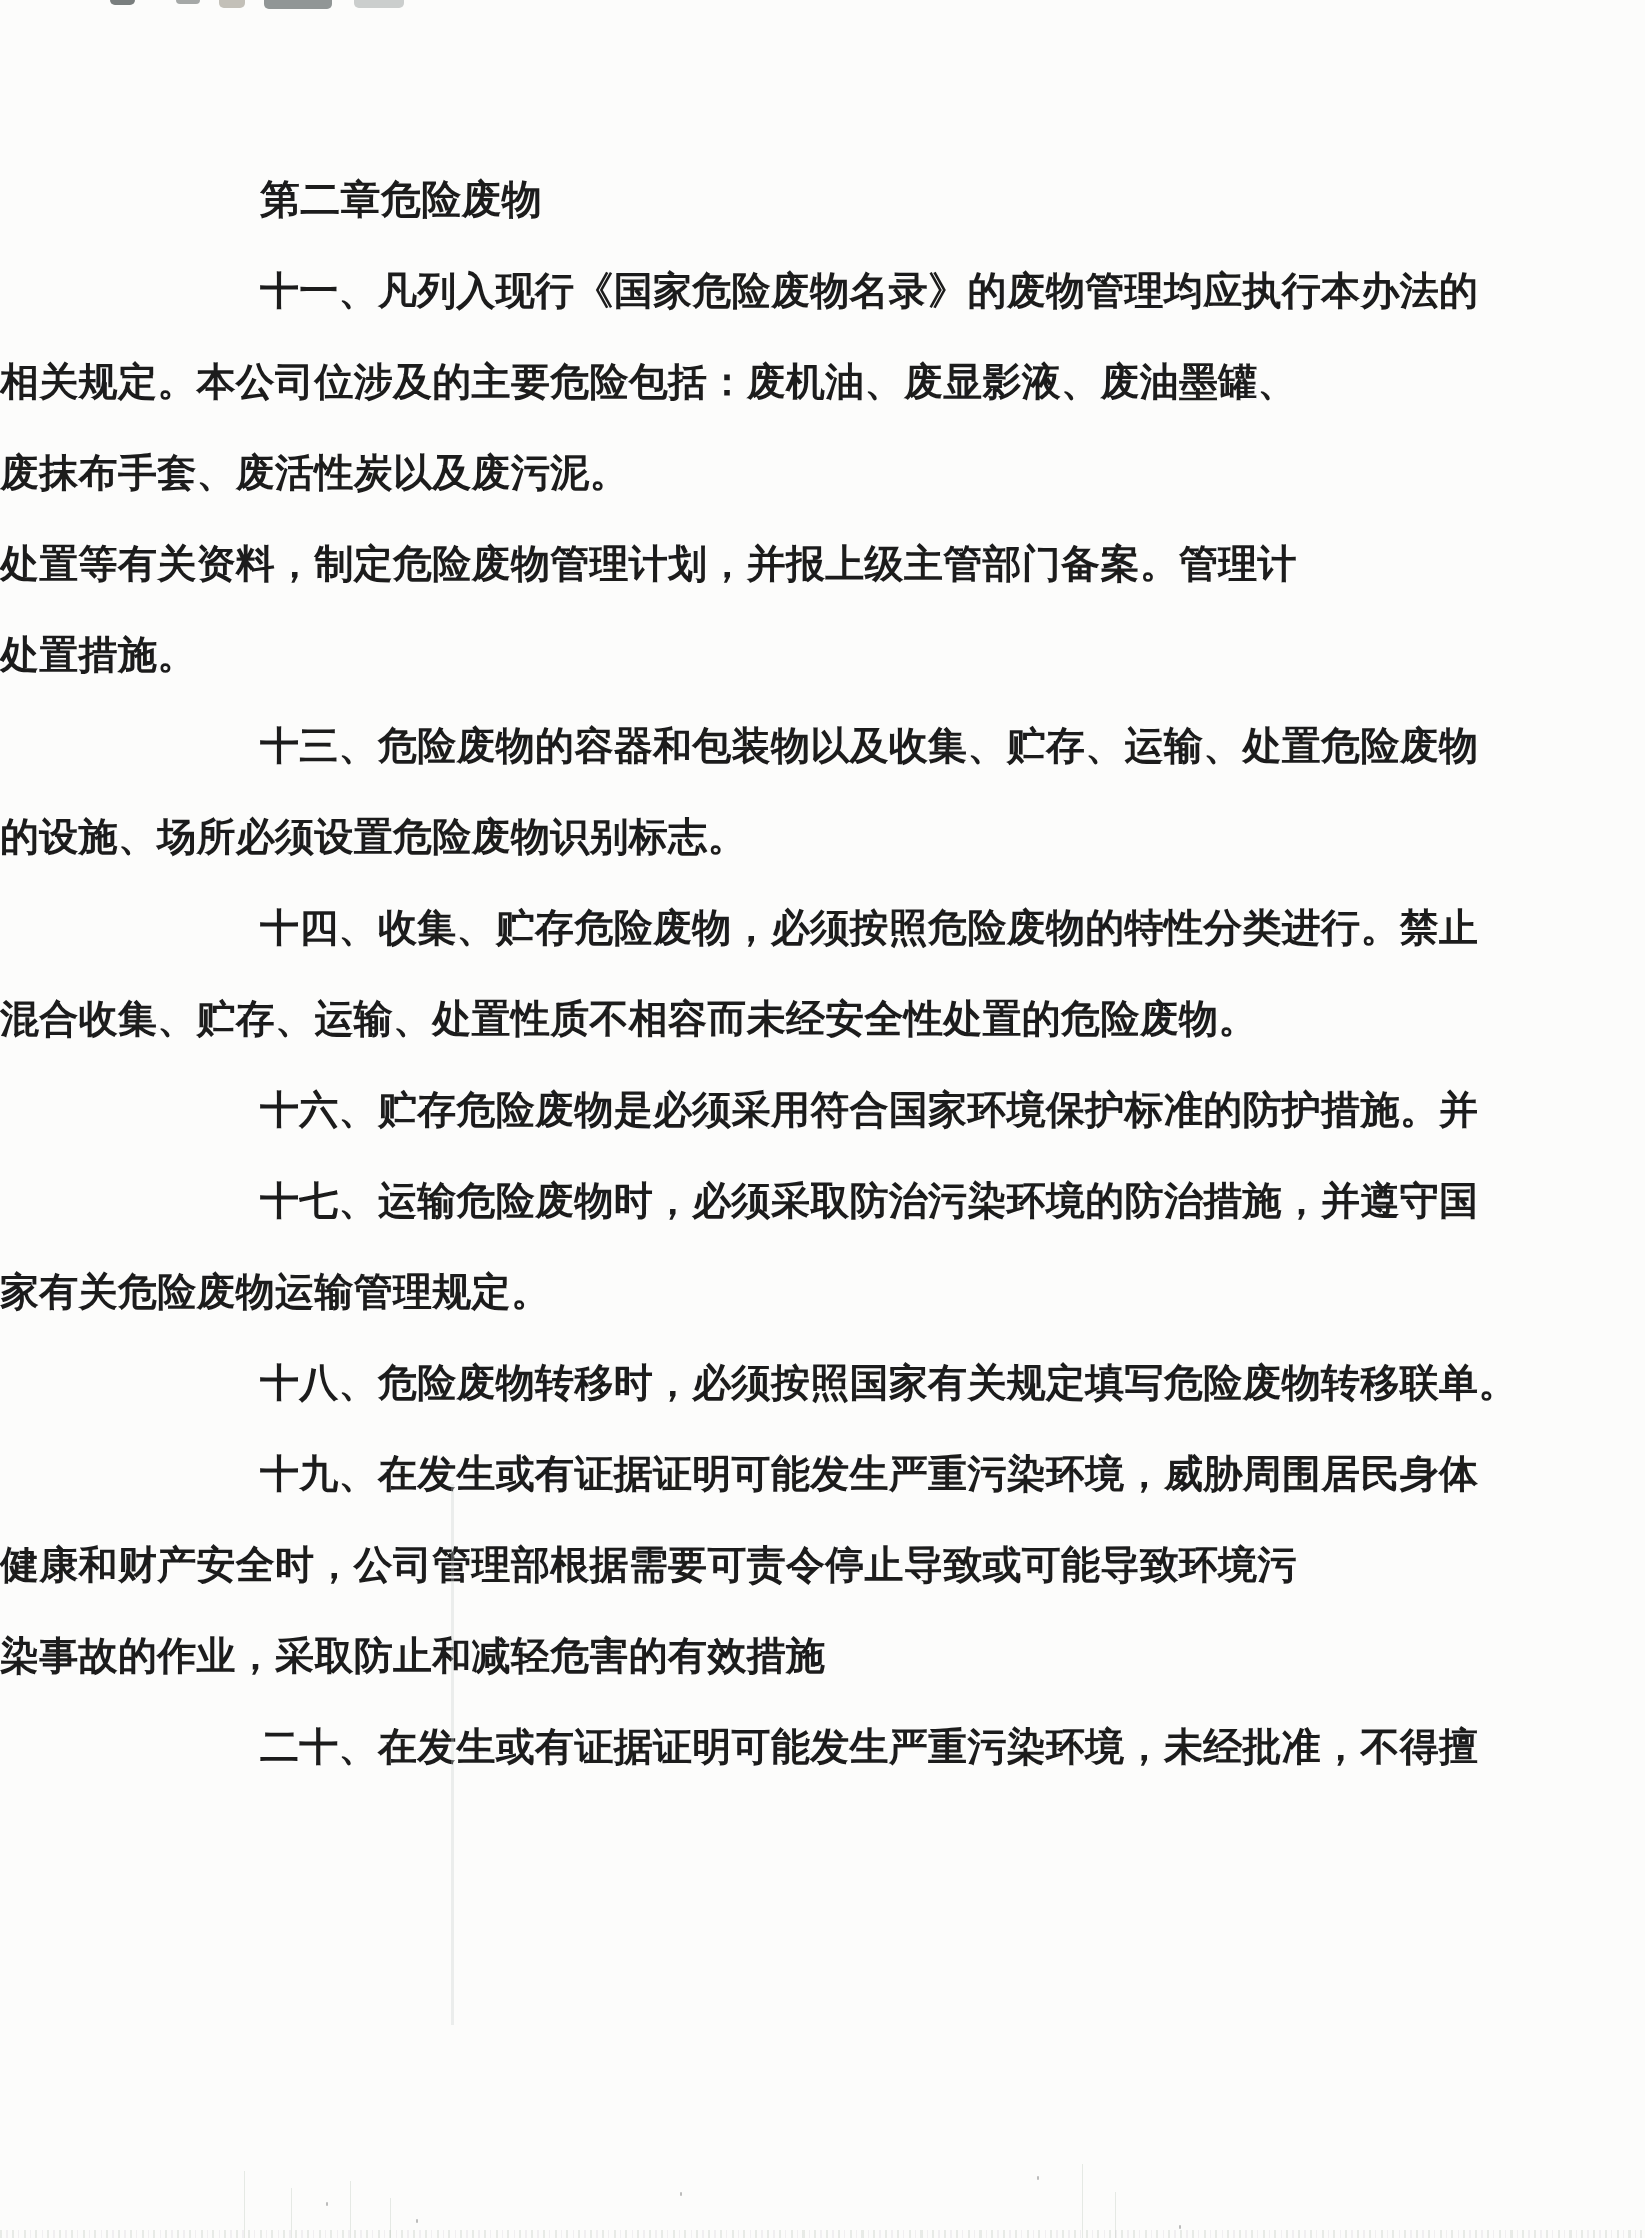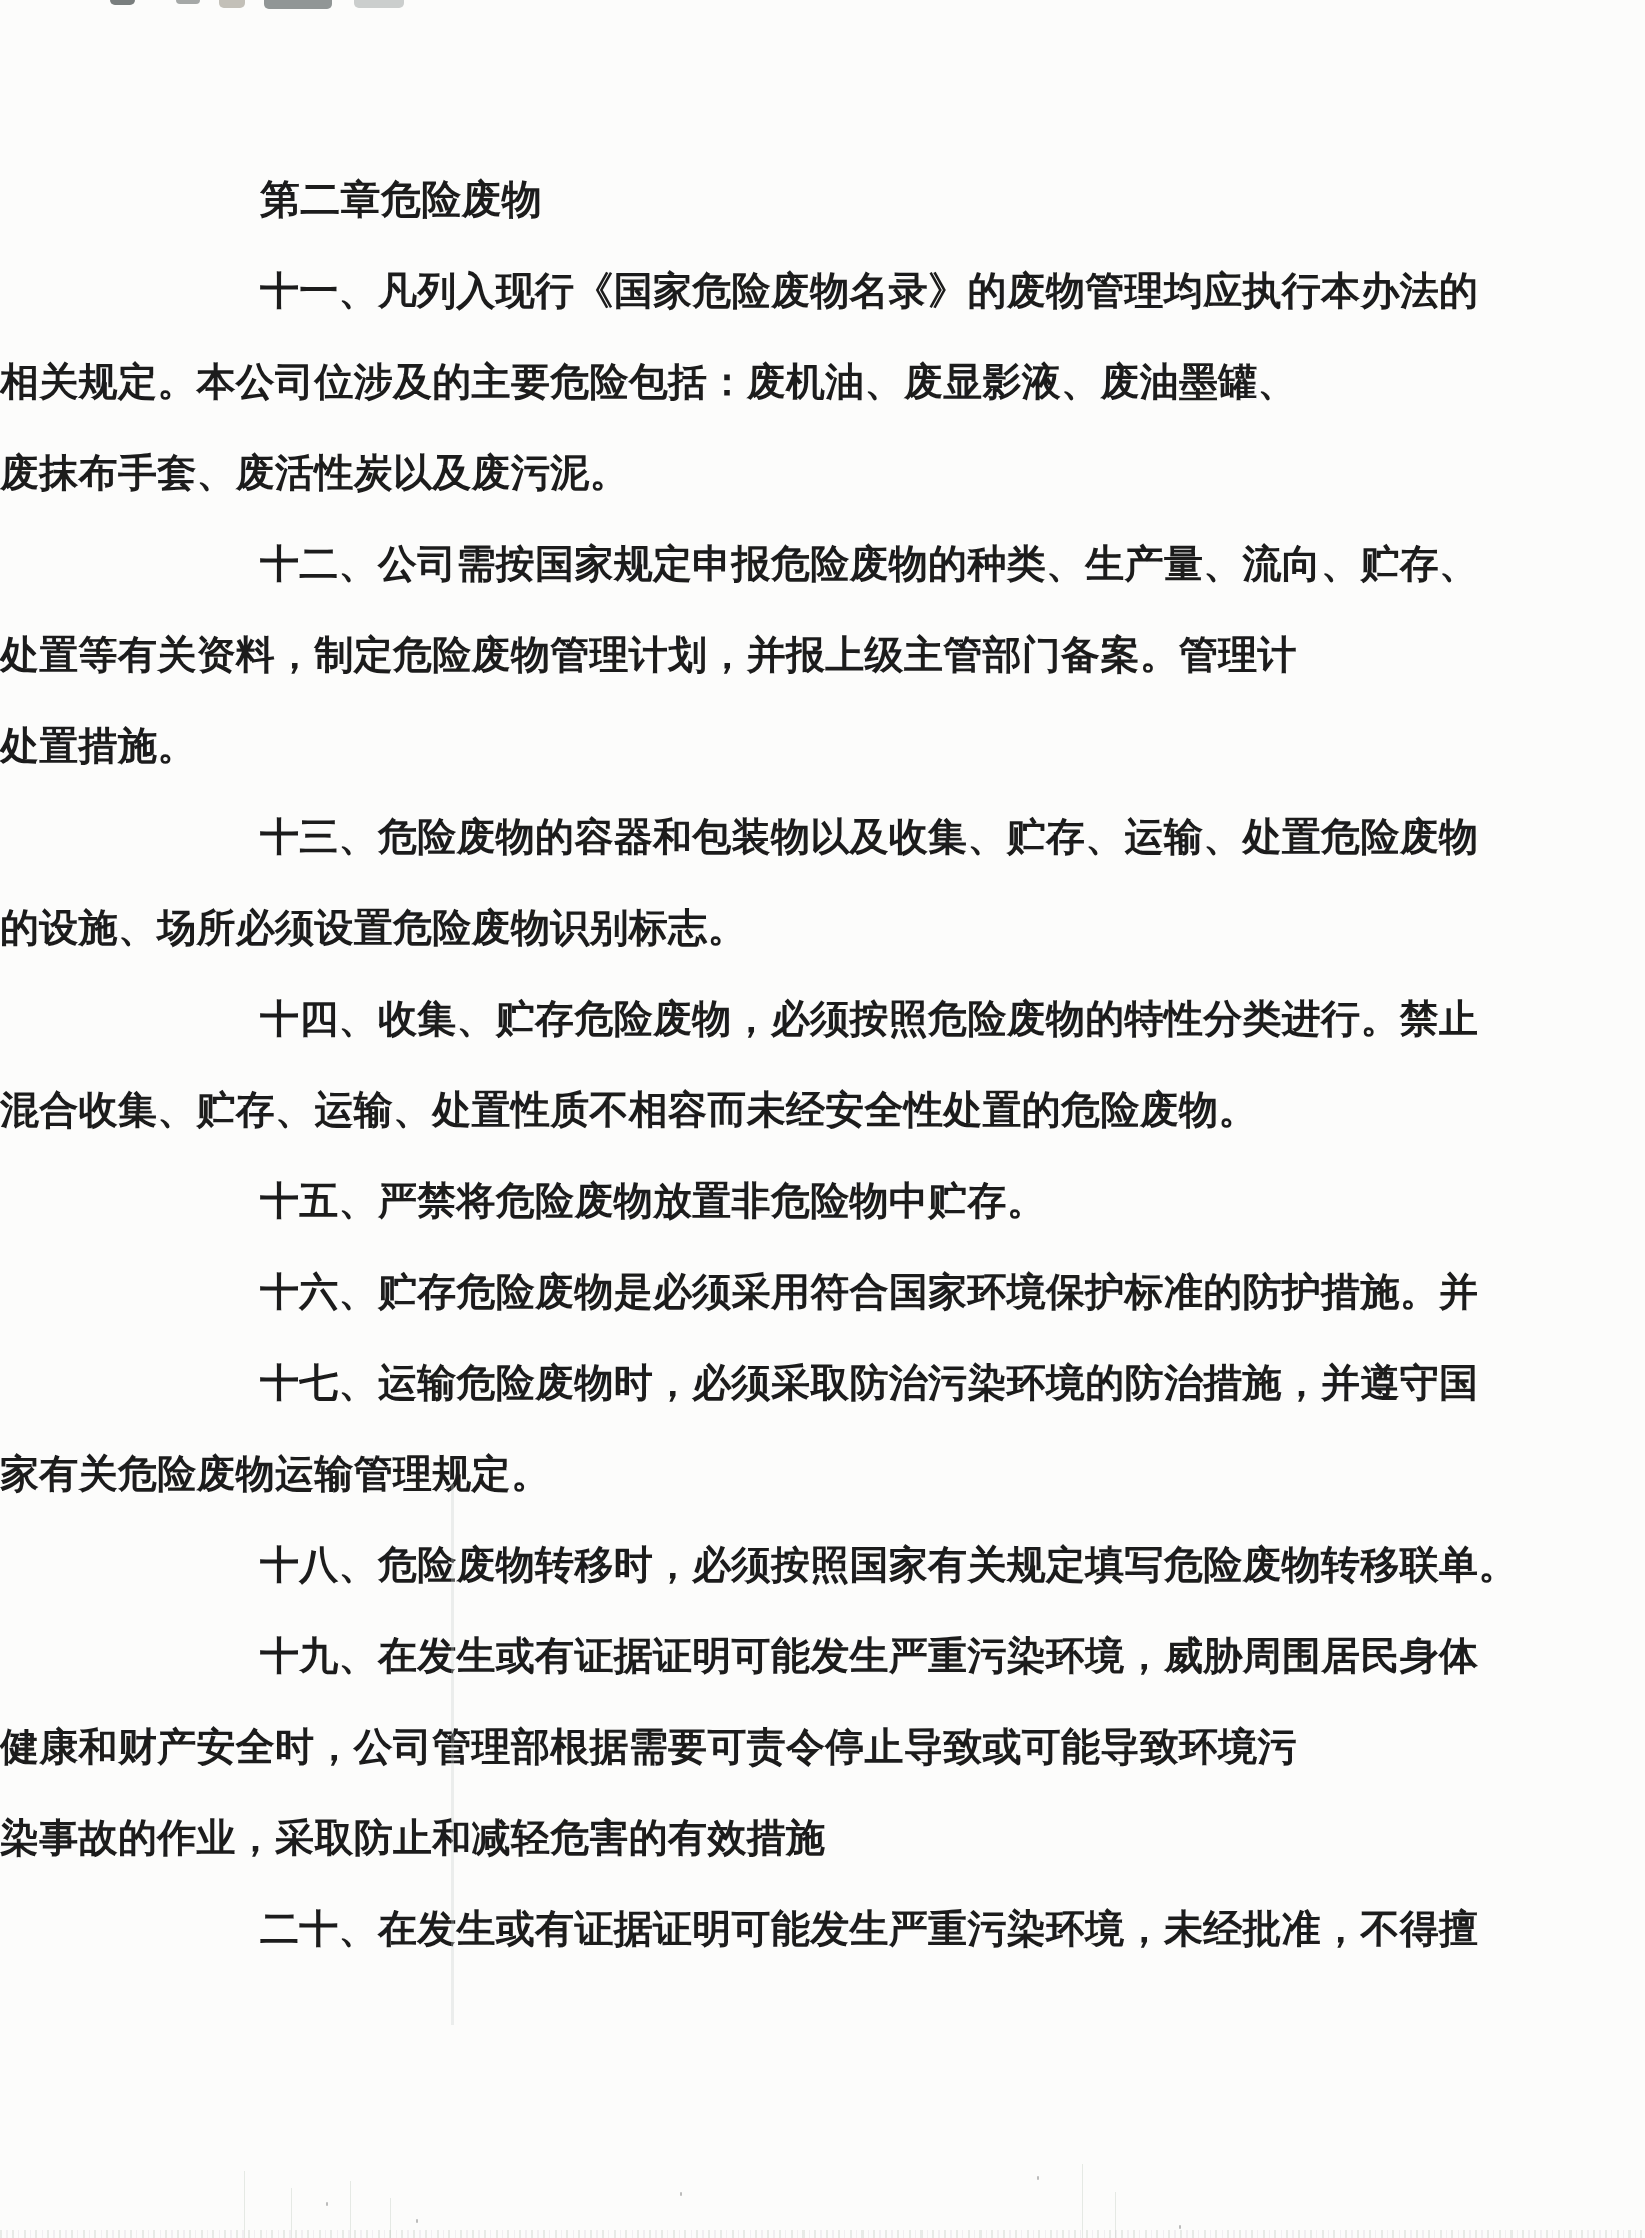--- a/index.html
+++ b/index.html
@@ -109,28 +109,26 @@
   <div class="smudge sm2"></div>
   <div class="smudge sm3"></div>
   <div class="smudge sm4"></div>
   <div class="smudge sm5"></div>
 
   <main class="doc">
     <div class="line ind heading">第二章危险废物</div>
     <div class="line ind">十一、凡列入现行《国家危险废物名录》的废物管理均应执行本办法的</div>
     <div class="line">相关规定。本公司位涉及的主要危险包括：废机油、废显影液、废油墨罐、</div>
     <div class="line">废抹布手套、废活性炭以及废污泥。</div>
-    <div class="line ind">十二、公司需按国家规定申报危险废物的种类、生产量、流向、贮存、</div>
     <div class="line">处置等有关资料，制定危险废物管理计划，并报上级主管部门备案。管理计</div>
     <div class="line">处置措施。</div>
     <div class="line ind">十三、危险废物的容器和包装物以及收集、贮存、运输、处置危险废物</div>
     <div class="line">的设施、场所必须设置危险废物识别标志。</div>
     <div class="line ind">十四、收集、贮存危险废物，必须按照危险废物的特性分类进行。禁止</div>
     <div class="line">混合收集、贮存、运输、处置性质不相容而未经安全性处置的危险废物。</div>
-    <div class="line ind">十五、严禁将危险废物放置非危险物中贮存。</div>
     <div class="line ind">十六、贮存危险废物是必须采用符合国家环境保护标准的防护措施。并</div>
     <div class="line ind">十七、运输危险废物时，必须采取防治污染环境的防治措施，并遵守国</div>
     <div class="line">家有关危险废物运输管理规定。</div>
     <div class="line ind">十八、危险废物转移时，必须按照国家有关规定填写危险废物转移联单。</div>
     <div class="line ind">十九、在发生或有证据证明可能发生严重污染环境，威胁周围居民身体</div>
     <div class="line">健康和财产安全时，公司管理部根据需要可责令停止导致或可能导致环境污</div>
     <div class="line">染事故的作业，采取防止和减轻危害的有效措施</div>
     <div class="line ind">二十、在发生或有证据证明可能发生严重污染环境，未经批准，不得擅</div>
   </main>
 

